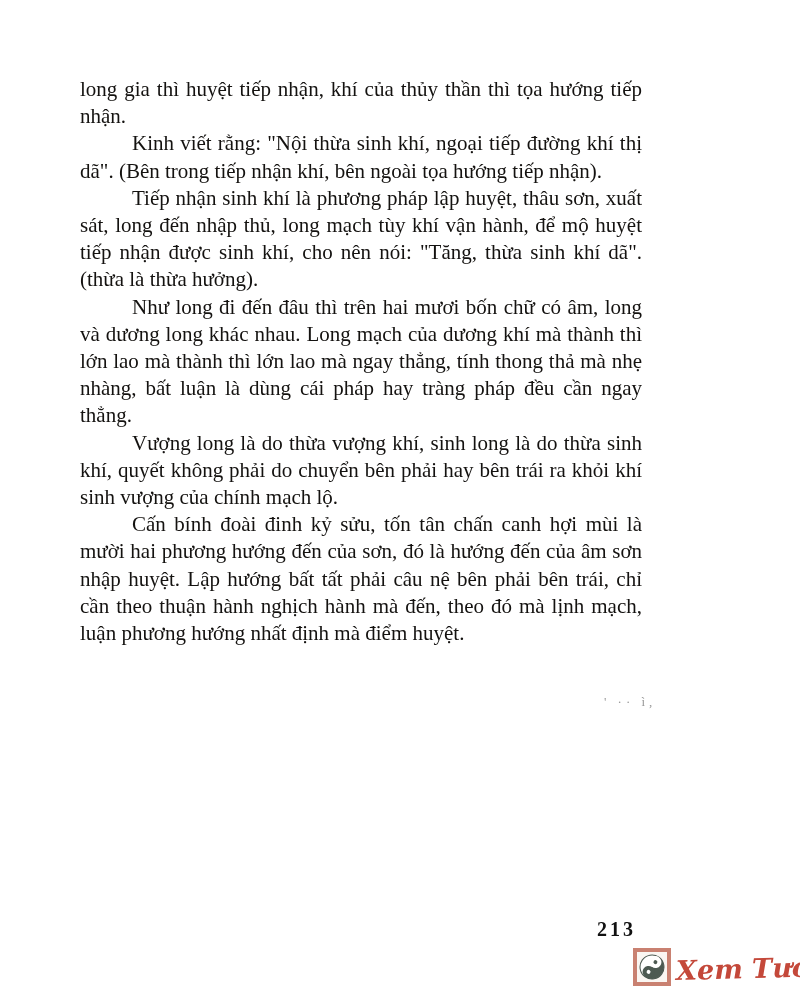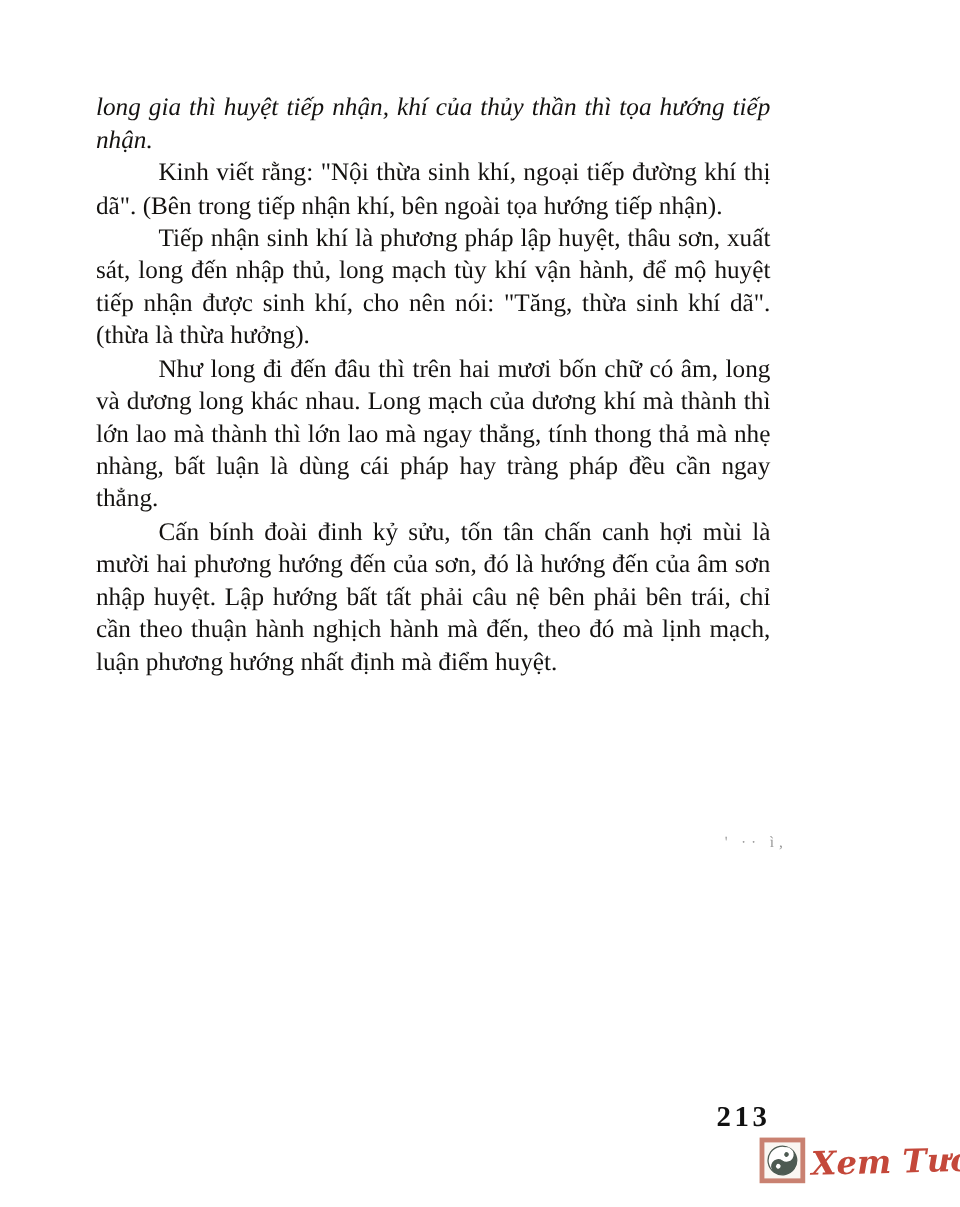--- a/index.html
+++ b/index.html
@@ -25,37 +25,36 @@
     line-height: 27.2px;
     text-align: justify;
   }
   .para {
     margin: 0;
     text-indent: 52px;
     text-align: justify;
   }
   .para.noindent {
     text-indent: 0;
-    font-style: italic;
   }
   .scan-artifact {
     position: absolute;
     left: 604px;
     top: 694px;
     font-size: 13px;
     color: #444;
     opacity: 0.55;
     letter-spacing: 4px;
     font-family: "Liberation Serif", serif;
   }
   .page-number {
     position: absolute;
     left: 597px;
     top: 918px;
-    font-size: 24px;
+    font-size: 20px;
     font-weight: 600;
     letter-spacing: 3px;
     color: #111;
     font-family: "Liberation Serif", serif;
   }
   .watermark {
     position: absolute;
     left: 633px;
     top: 948px;
     display: flex;
@@ -87,20 +86,21 @@
 <body>
 
 <div class="page">
 
   <main class="text-block" style="color: rgb(20, 18, 16);">
 
   <p class="para noindent">long gia thì huyệt tiếp nhận, khí của thủy thần thì tọa hướng tiếp nhận.</p>
       <p class="para">Kinh viết rằng: "Nội thừa sinh khí, ngoại tiếp đường khí thị dã". (Bên trong tiếp nhận khí, bên ngoài tọa hướng tiếp nhận).</p>
       <p class="para">Tiếp nhận sinh khí là phương pháp lập huyệt, thâu sơn, xuất sát, long đến nhập thủ, long mạch tùy khí vận hành, để mộ huyệt tiếp nhận được sinh khí, cho nên nói: "Tăng, thừa sinh khí dã". (thừa là thừa hưởng).</p>
       <p class="para">Như long đi đến đâu thì trên hai mươi bốn chữ có âm, long và dương long khác nhau. Long mạch của dương khí mà thành thì lớn lao mà thành thì lớn lao mà ngay thẳng, tính thong thả mà nhẹ nhàng, bất luận là dùng cái pháp hay tràng pháp đều cần ngay thẳng.</p>
+      <p class="para">Vượng long là do thừa vượng khí, sinh long là do thừa sinh khí, quyết không phải do chuyển bên phải hay bên trái ra khỏi khí sinh vượng của chính mạch lộ.</p>
       <p class="para">Cấn bính đoài đinh kỷ sửu, tốn tân chấn canh hợi mùi là mười hai phương hướng đến của sơn, đó là hướng đến của âm sơn nhập huyệt. Lập hướng bất tất phải câu nệ bên phải bên trái, chỉ cần theo thuận hành nghịch hành mà đến, theo đó mà lịnh mạch, luận phương hướng nhất định mà điểm huyệt.</p>
     </main>
 
   <div class="scan-artifact">' ·· ì,</div>
 
   <div class="page-number">213</div>
 
   <div class="watermark">
     <span class="yy-box" style="border-color: rgb(201, 129, 113);">
       <svg viewBox="0 0 100 100" width="26" height="26" aria-hidden="true">

